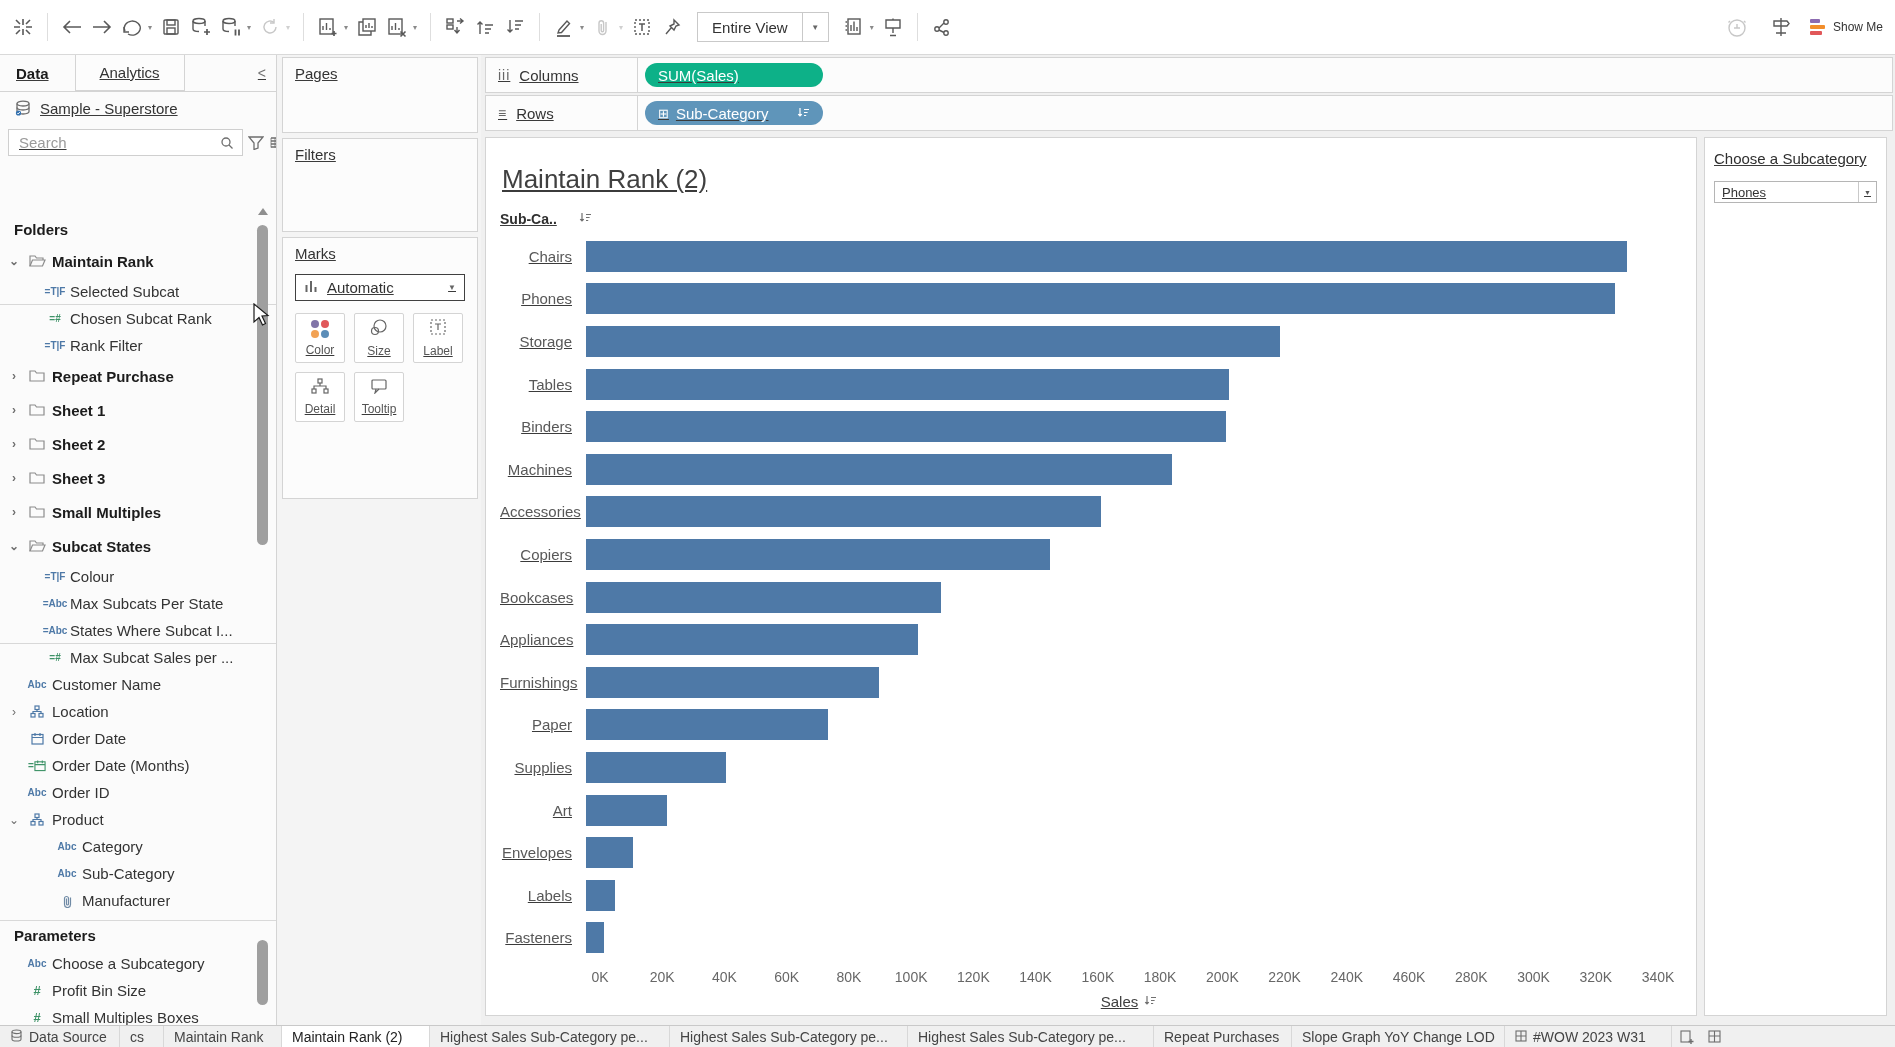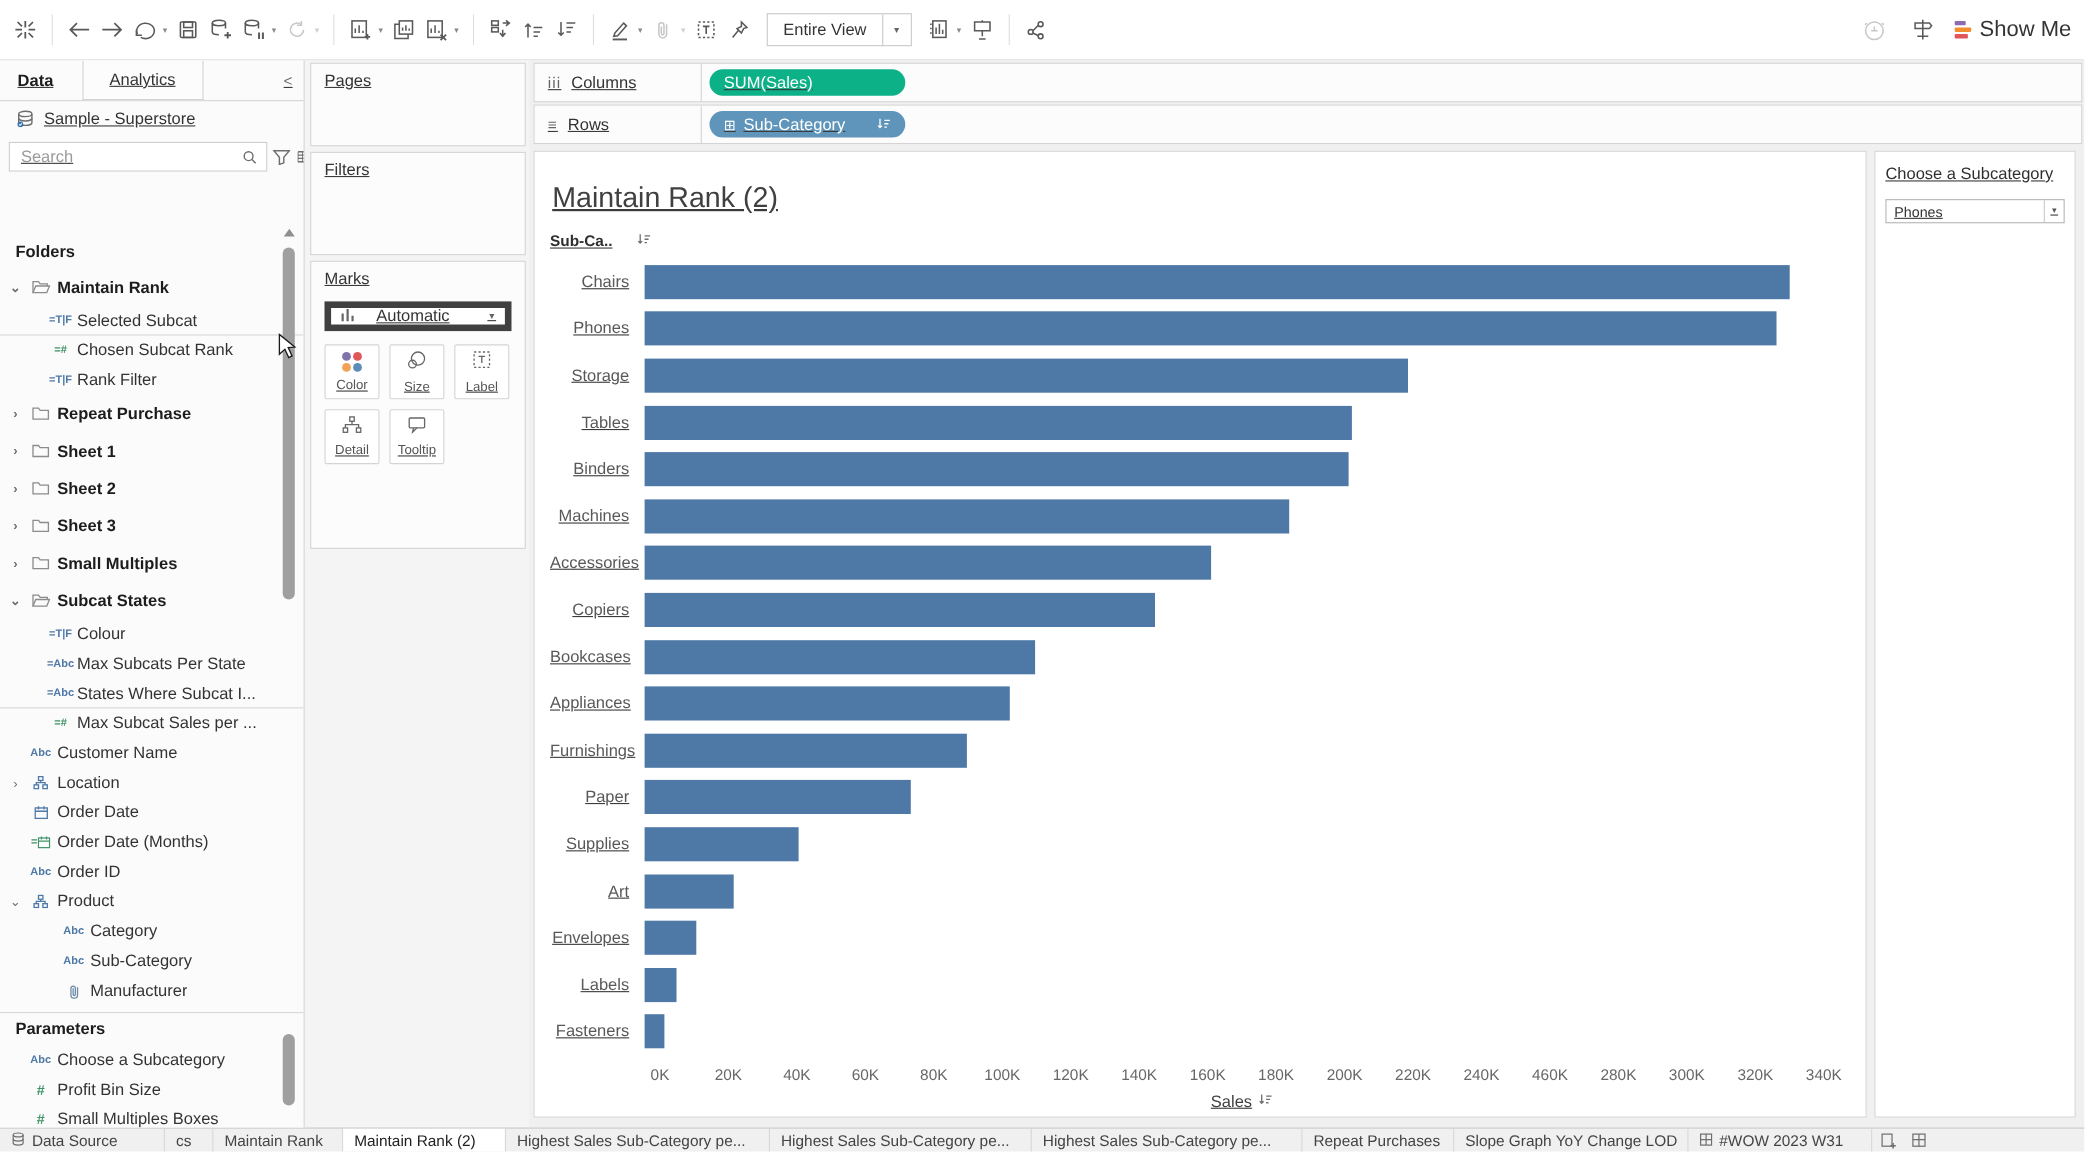--- a/index.html
+++ b/index.html
@@ -12,21 +12,21 @@
   .tbtn { height:34px; min-width:30px; display:flex; align-items:center; justify-content:center; color:#595959; padding:0 3px; }
   .tbtn svg { stroke:#595959; fill:none; stroke-width:1.4; }
   .tbtn.disabled svg { stroke:#c7c7c7; }
   .tcaret { font-size:8px; color:#8a8a8a; padding:0 4px 0 1px; align-self:center; }
   .tcaret.disabled { color:#d0d0d0; }
   .tsep { width:1px; height:28px; background:#dedede; margin:0 9px; }
   .entire-view { border:1px solid #c9c9c9; height:30px; display:flex; align-items:center; margin:0 10px; color:#333; background:#fff; }
   .entire-view .ev-label { padding:0 14px; }
   .entire-view .ev-caret { border-left:1px solid #c9c9c9; width:26px; height:100%; display:flex; align-items:center; justify-content:center; font-size:8px; color:#666; }
   .toolbar-right { margin-left:auto; display:flex; align-items:center; gap:14px; }
-  .showme-btn { display:flex; align-items:center; gap:8px; color:#333; font-size:20px; }
+  .showme-btn { display:flex; align-items:center; gap:8px; color:#333; font-size:12px; }
   .showme-bars { display:flex; flex-direction:column; gap:2px; }
   .showme-bars i { display:block; height:4px; border-radius:1px; }
 
   
   .main { flex:1; display:flex; min-height:0;text-decoration:underline; }
 
   
   .datapane { width:277px; flex:0 0 277px; border-right:1px solid #d4d4d4; background:#fbfbfb; position:relative; overflow:hidden; }
   .dp-tabs { display:flex; height:37px; border-bottom:1px solid #d4d4d4; align-items:stretch; }
   .dp-tab-data { display:flex; align-items:center; padding:0 26px 0 16px; font-weight:bold; color:#1c1c1c; }
@@ -65,21 +65,21 @@
 
   .cursor { position:absolute; z-index:30; }
 
   
   .cards { width:204px; flex:0 0 204px; background:#f4f4f4; padding:2px 3px 0 5px; }
   .card { border:1px solid #d4d4d4; background:#fcfcfc; margin-bottom:5px; padding:7px 12px; }
   .card-title { color:#333; }
   .card.pages { height:76px; }
   .card.filters { height:94px; }
   .card.marks { height:262px; padding-bottom:27px; }
-  .mark-type { border:6px solid #404040; background:#fff; height:27px; margin:12px 0 12px 0; display:flex; align-items:center; gap:19px; padding:0 8px; color:#333; }
+  .mark-type { border:1px solid #404040; background:#fff; height:27px; margin:12px 0 12px 0; display:flex; align-items:center; gap:9px; padding:0 8px; color:#333; }
   .mark-type .mt-caret { margin-left:auto; font-size:8px; color:#666; }
   .mbtn-grid { display:flex; flex-wrap:wrap; gap:9px; }
   .mbtn { width:50px; height:50px; border:1px solid #d4d4d4; background:#fff; border-radius:2px; display:flex; flex-direction:column; align-items:center; justify-content:center; gap:5px; font-size:12px; color:#555; }
   .mbtn svg { stroke:#666; fill:none; stroke-width:1.2; }
   .dots { display:grid; grid-template-columns:8px 8px; gap:2px; }
   .dots i { width:8px; height:8px; border-radius:50%; display:block; }
 
   
   .center { flex:1; display:flex; flex-direction:column; background:#f0f0f0; min-width:0; }
   .shelves { padding:2px 2px 0 4px; }
@@ -774,21 +774,21 @@
             <span>Phones</span>
             <span class="sp-caret">▼</span>
           </div>
         </div>
       </div>
     </div>
   </div>
 
   <div class="tabbar">
     <div id="tabs" style="display:flex">
-        <div class="tab" style="width: 150px;">
+        <div class="tab" style="width: 120px;">
           <span><svg width="13" height="13" viewBox="0 0 13 13">
               <ellipse cx="6.5" cy="2.8" rx="4.5" ry="1.8"></ellipse>
               <path d="M2 2.8v7.4c0 1 2 1.8 4.5 1.8s4.5-.8 4.5-1.8V2.8"></path>
               <path d="M2 6.5c0 1 2 1.8 4.5 1.8s4.5-.8 4.5-1.8"></path>
             </svg></span>
           <span>Data Source</span>
         </div>
         <div class="tab" style="width: 44px;">
           <span>cs</span>
         </div>

